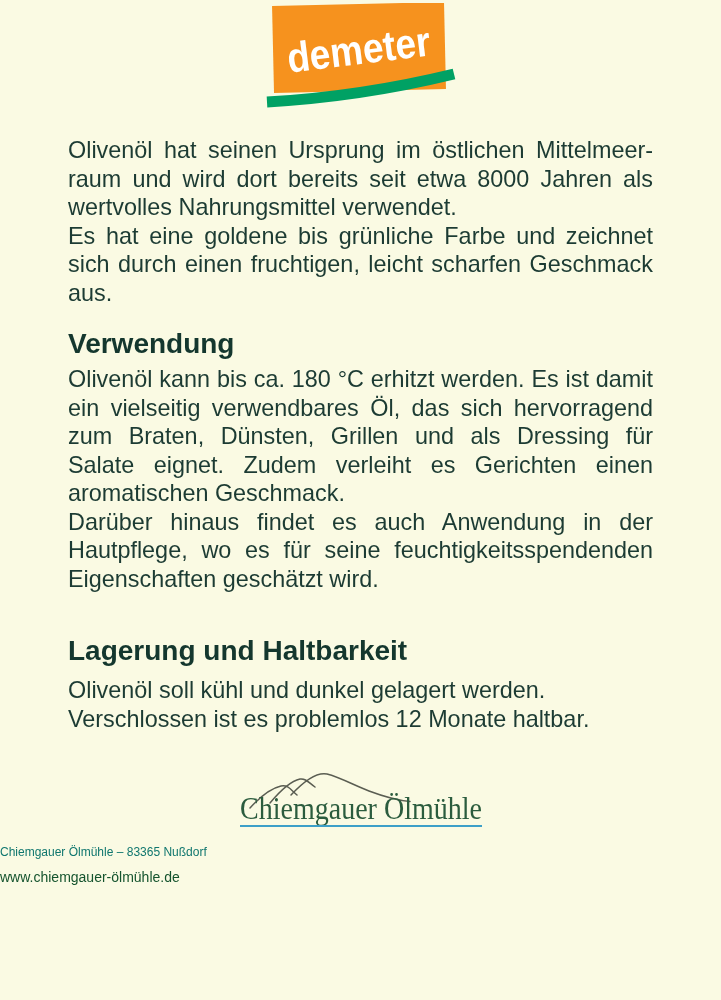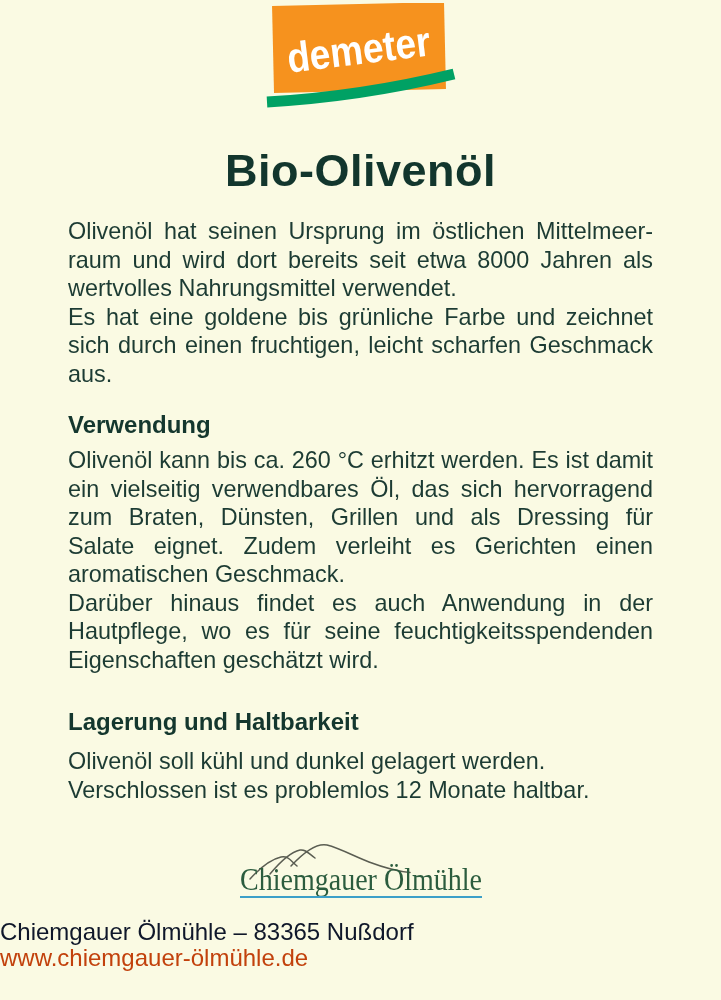--- a/index.html
+++ b/index.html
@@ -34,73 +34,72 @@
     font-size: 23.4px;
     line-height: 28.5px;
     text-align: justify;
     hyphens: manual;
     -webkit-hyphens: manual;
   }
   p.intro-1 { margin-top: 21px; }
   p.intro-2 { }
   h2.section-heading {
     margin-top: 21px;
-    font-size: 24px;
+    font-size: 28px;
     line-height: 32px;
     font-weight: bold;
     color: #14372E;
   }
-  h2.section-heading.lagerung { margin-top: 32px; }
+  h2.section-heading.lagerung { margin-top: 42px; }
   p.after-heading { margin-top: 5px; }
   p.follow { margin-top: 0; }
   p.plain-line {
     text-align: left;
   }
   p.plain-line.first { margin-top: 9px; }
   .producer {
     margin-top: 35px;
     text-align: left;
   }
   .producer-logo-svg {
     display: block;
     margin: 0 auto;
   }
   .producer-address {
-    margin-top: 16px;
-    font-size: 24px;
+    margin-top: 7px;
+    font-size: 12px;
     line-height: 26px;
-    color: #0f172a;
+    color: #0f766e;
   }
   .producer-website {
-    font-size: 24px;
+    font-size: 14px;
     line-height: 25px;
-    color: #c2410c;
+    color: #14532d;
   }
 </style>
 </head>
 <body>
 
 <div class="page">
 
   <div class="demeter-wrap">
     <svg width="192" height="108" viewBox="0 0 192 108">
       <rect x="8" y="1" width="172" height="87" fill="#F6921E" transform="rotate(-1.3 94 44)"></rect>
       <path d="M2,99 C55,96 115,89 189,71" fill="none" stroke="#00A164" stroke-width="11" stroke-linecap="butt"></path>
       <text x="94" y="61" text-anchor="middle" font-family="Liberation Sans, sans-serif" font-size="42" font-weight="bold" fill="#FFFFFF" transform="rotate(-7 94 50)" textLength="144" lengthAdjust="spacingAndGlyphs">demeter</text>
     </svg>
   </div>
 
-  <h1 class="title">Bio-Olivenöl</h1>
 
   <div class="content">
     <p class="intro-1">Olivenöl hat seinen Ursprung im östlichen Mittelmeer­raum und wird dort bereits seit etwa 8000 Jahren als wertvolles Nahrungsmittel verwendet.</p>
     <p class="intro-2">Es hat eine goldene bis grünliche Farbe und zeichnet sich durch einen fruchtigen, leicht scharfen Geschmack aus.</p>
 
     <h2 class="section-heading">Verwendung</h2>
-    <p class="after-heading">Olivenöl kann bis ca. 260 °C erhitzt werden. Es ist da­mit ein vielseitig verwendbares Öl, das sich hervor­ragend zum Braten, Dünsten, Grillen und als Dressing für Salate eignet. Zudem verleiht es Gerichten einen aromatischen Geschmack.</p>
+    <p class="after-heading">Olivenöl kann bis ca. 180 °C erhitzt werden. Es ist da­mit ein vielseitig verwendbares Öl, das sich hervor­ragend zum Braten, Dünsten, Grillen und als Dressing für Salate eignet. Zudem verleiht es Gerichten einen aromatischen Geschmack.</p>
     <p class="follow">Darüber hinaus findet es auch Anwendung in der Hautpflege, wo es für seine feuchtigkeitsspendenden Eigenschaften geschätzt wird.</p>
 
     <h2 class="section-heading lagerung">Lagerung und Haltbarkeit</h2>
     <p class="plain-line first">Olivenöl soll kühl und dunkel gelagert werden.</p>
     <p class="plain-line">Verschlossen ist es problemlos 12 Monate haltbar.</p>
   </div>
 
   <div class="producer">
     <svg class="producer-logo-svg" width="250" height="64" viewBox="0 0 250 64">
       <g fill="none" stroke="#5A5D52" stroke-width="1.5" stroke-linecap="round">

